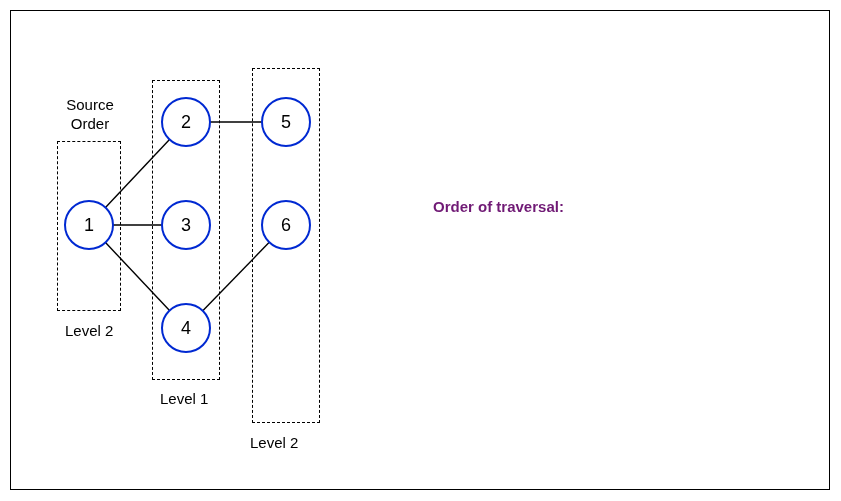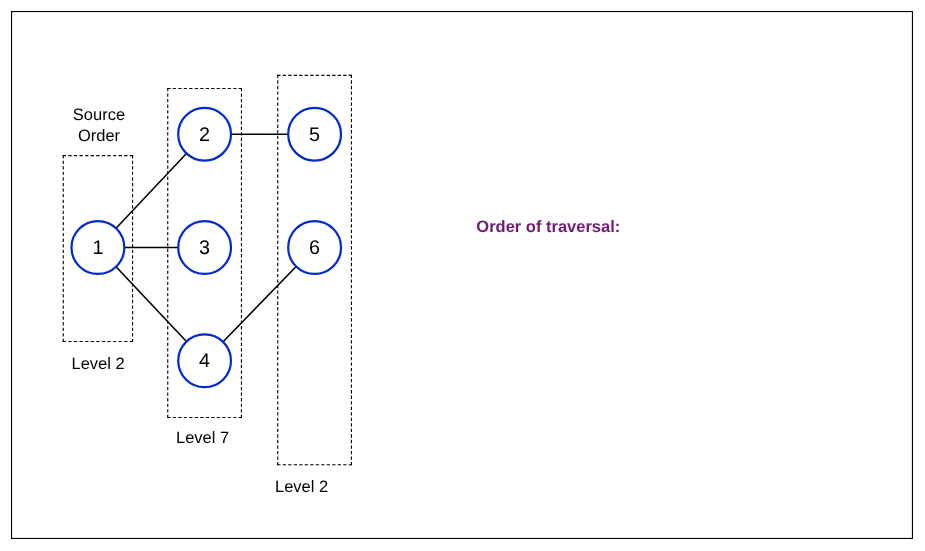--- a/index.html
+++ b/index.html
@@ -95,20 +95,20 @@
   <div class="node" style="left:161px; top:97px;">2</div>
   <div class="node" style="left:161px; top:200px;">3</div>
   <div class="node" style="left:161px; top:303px;">4</div>
   <div class="node" style="left:261px; top:97px;">5</div>
   <div class="node" style="left:261px; top:200px;">6</div>
 
   <div class="label center" style="left:60px; top:96px; width:60px; white-space:pre-line;">Source
 Order</div>
 
   <div class="label" style="left:65px; top:322px;">Level 2</div>
-  <div class="label" style="left:160px; top:390px;">Level 7</div>
+  <div class="label" style="left:160px; top:390px;">Level 1</div>
   <div class="label" style="left:250px; top:434px;">Level 2</div>
 
   <div class="explain" style="left:415px; top:198px;">
     <div class="title">Order of traversal:</div>
     <div style="height:22px;"></div>
   </div>
 </div>
 
 </body></html>

